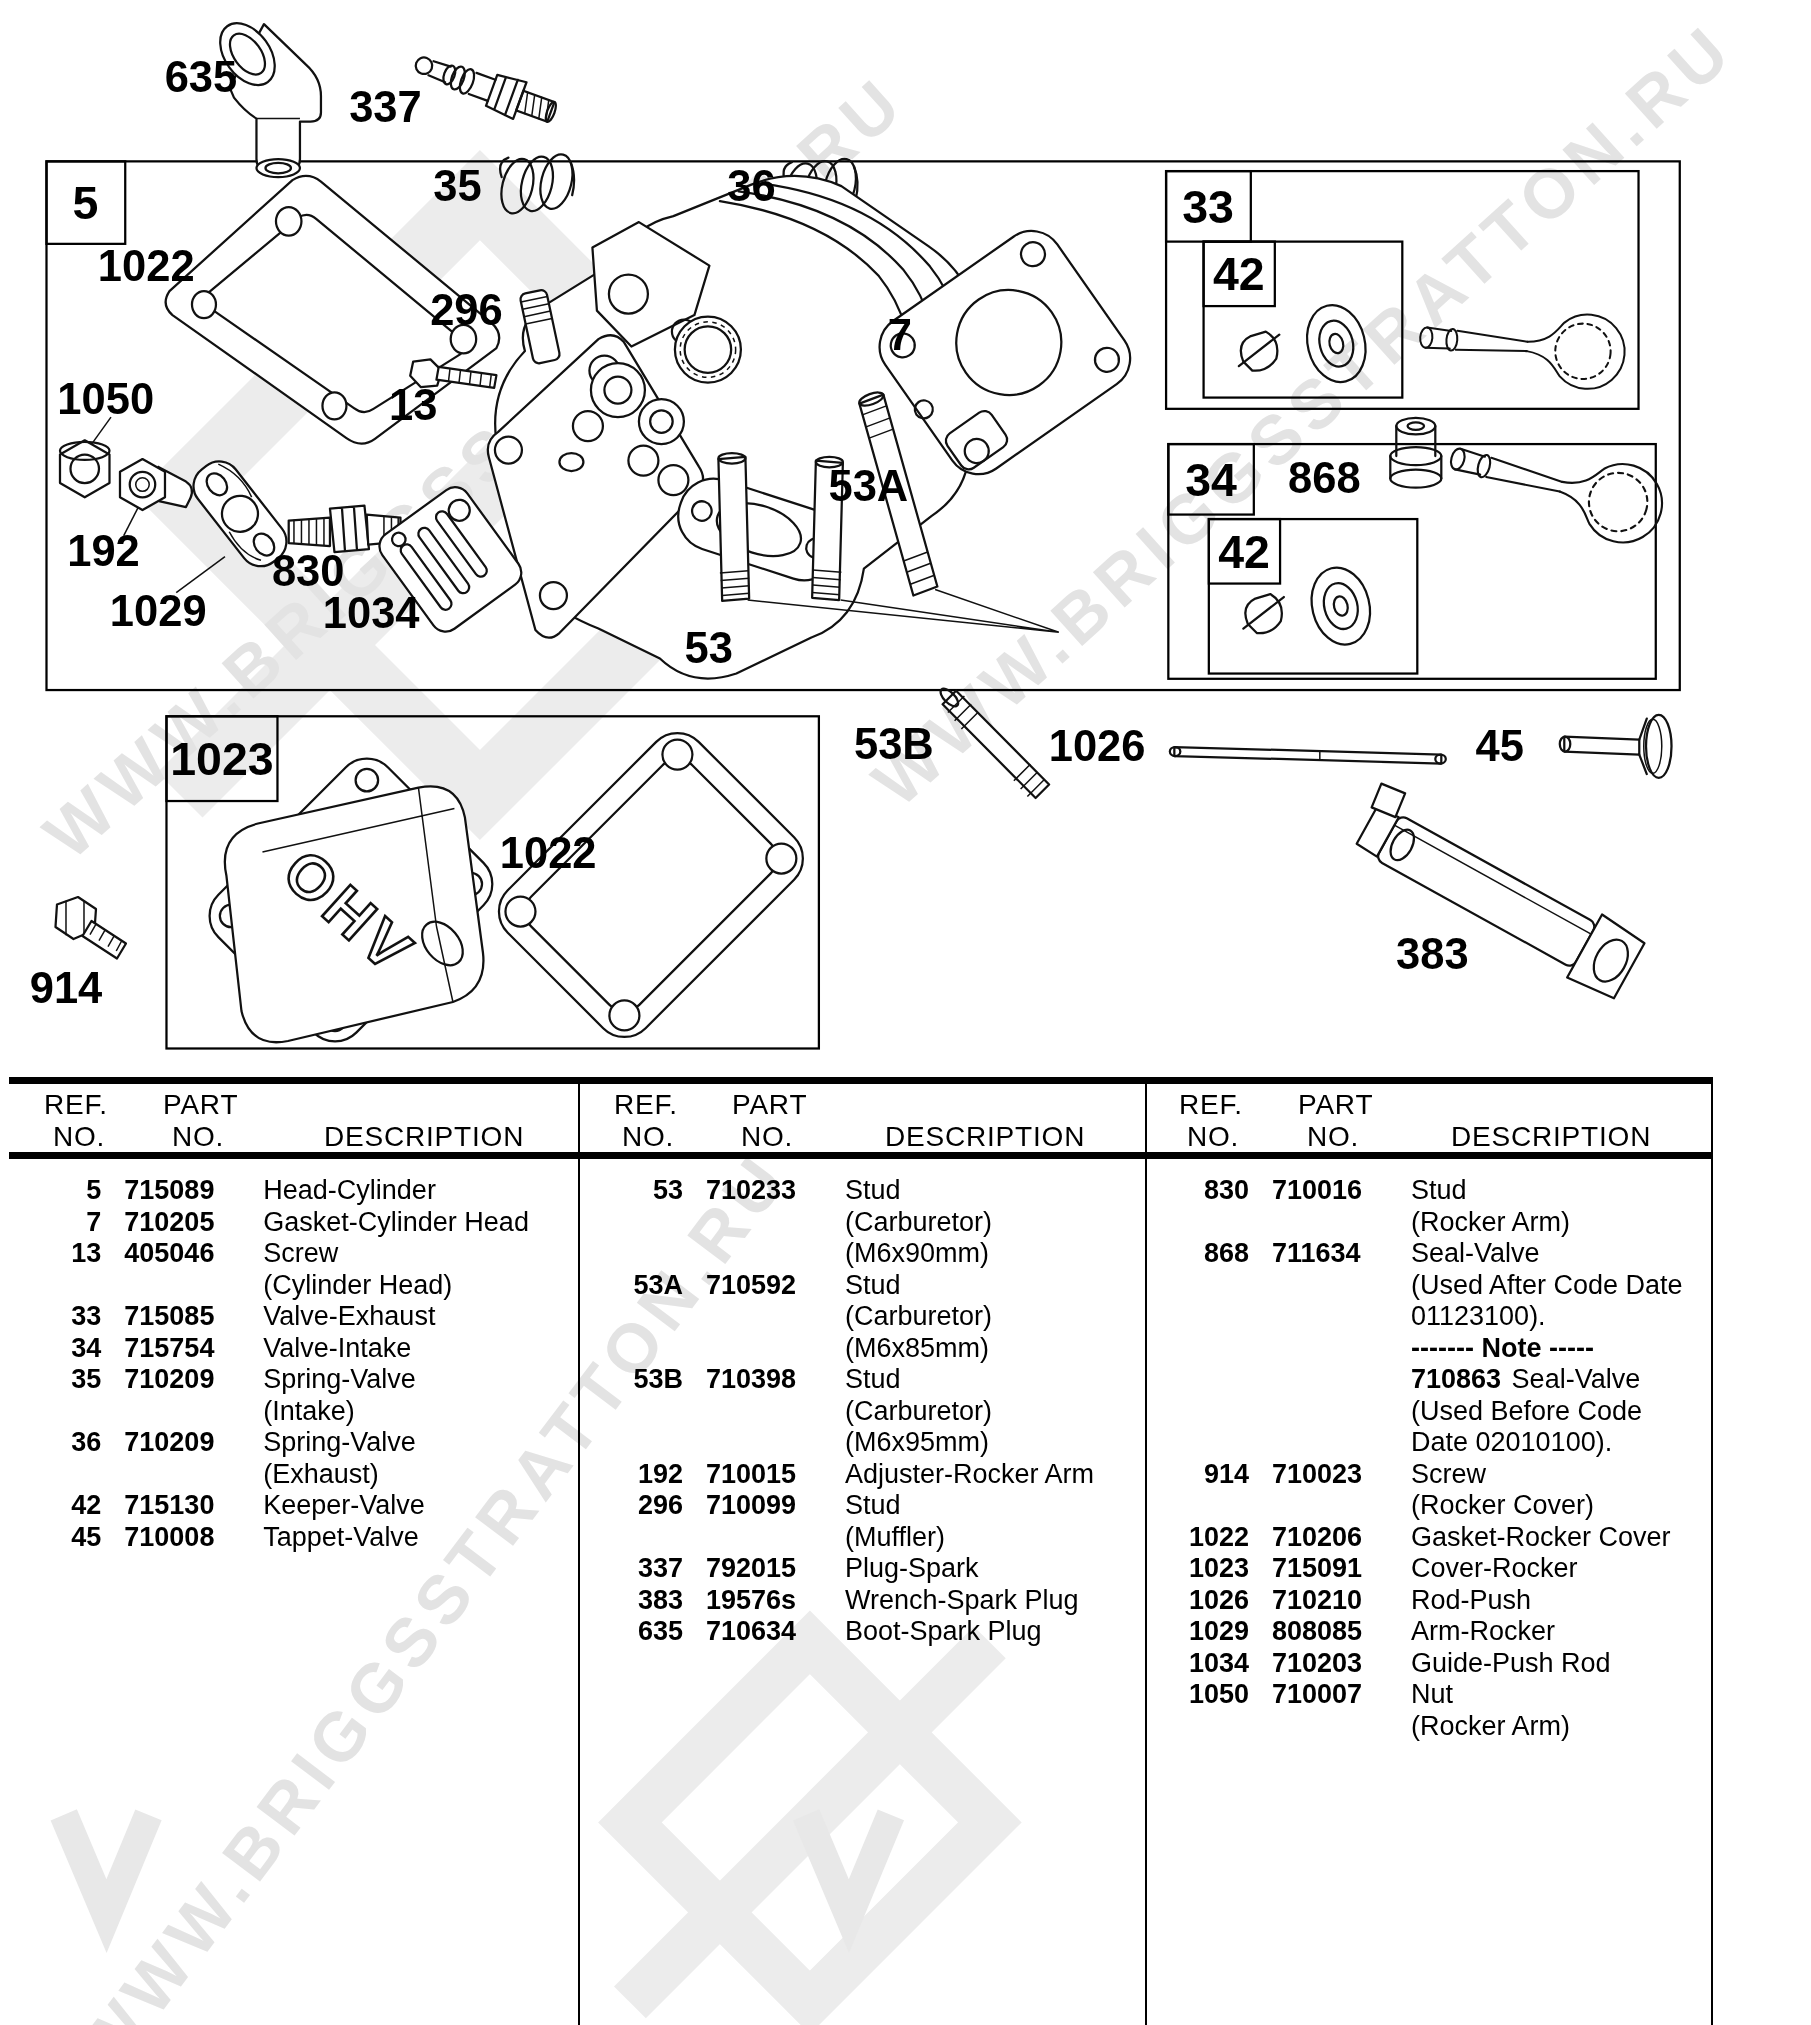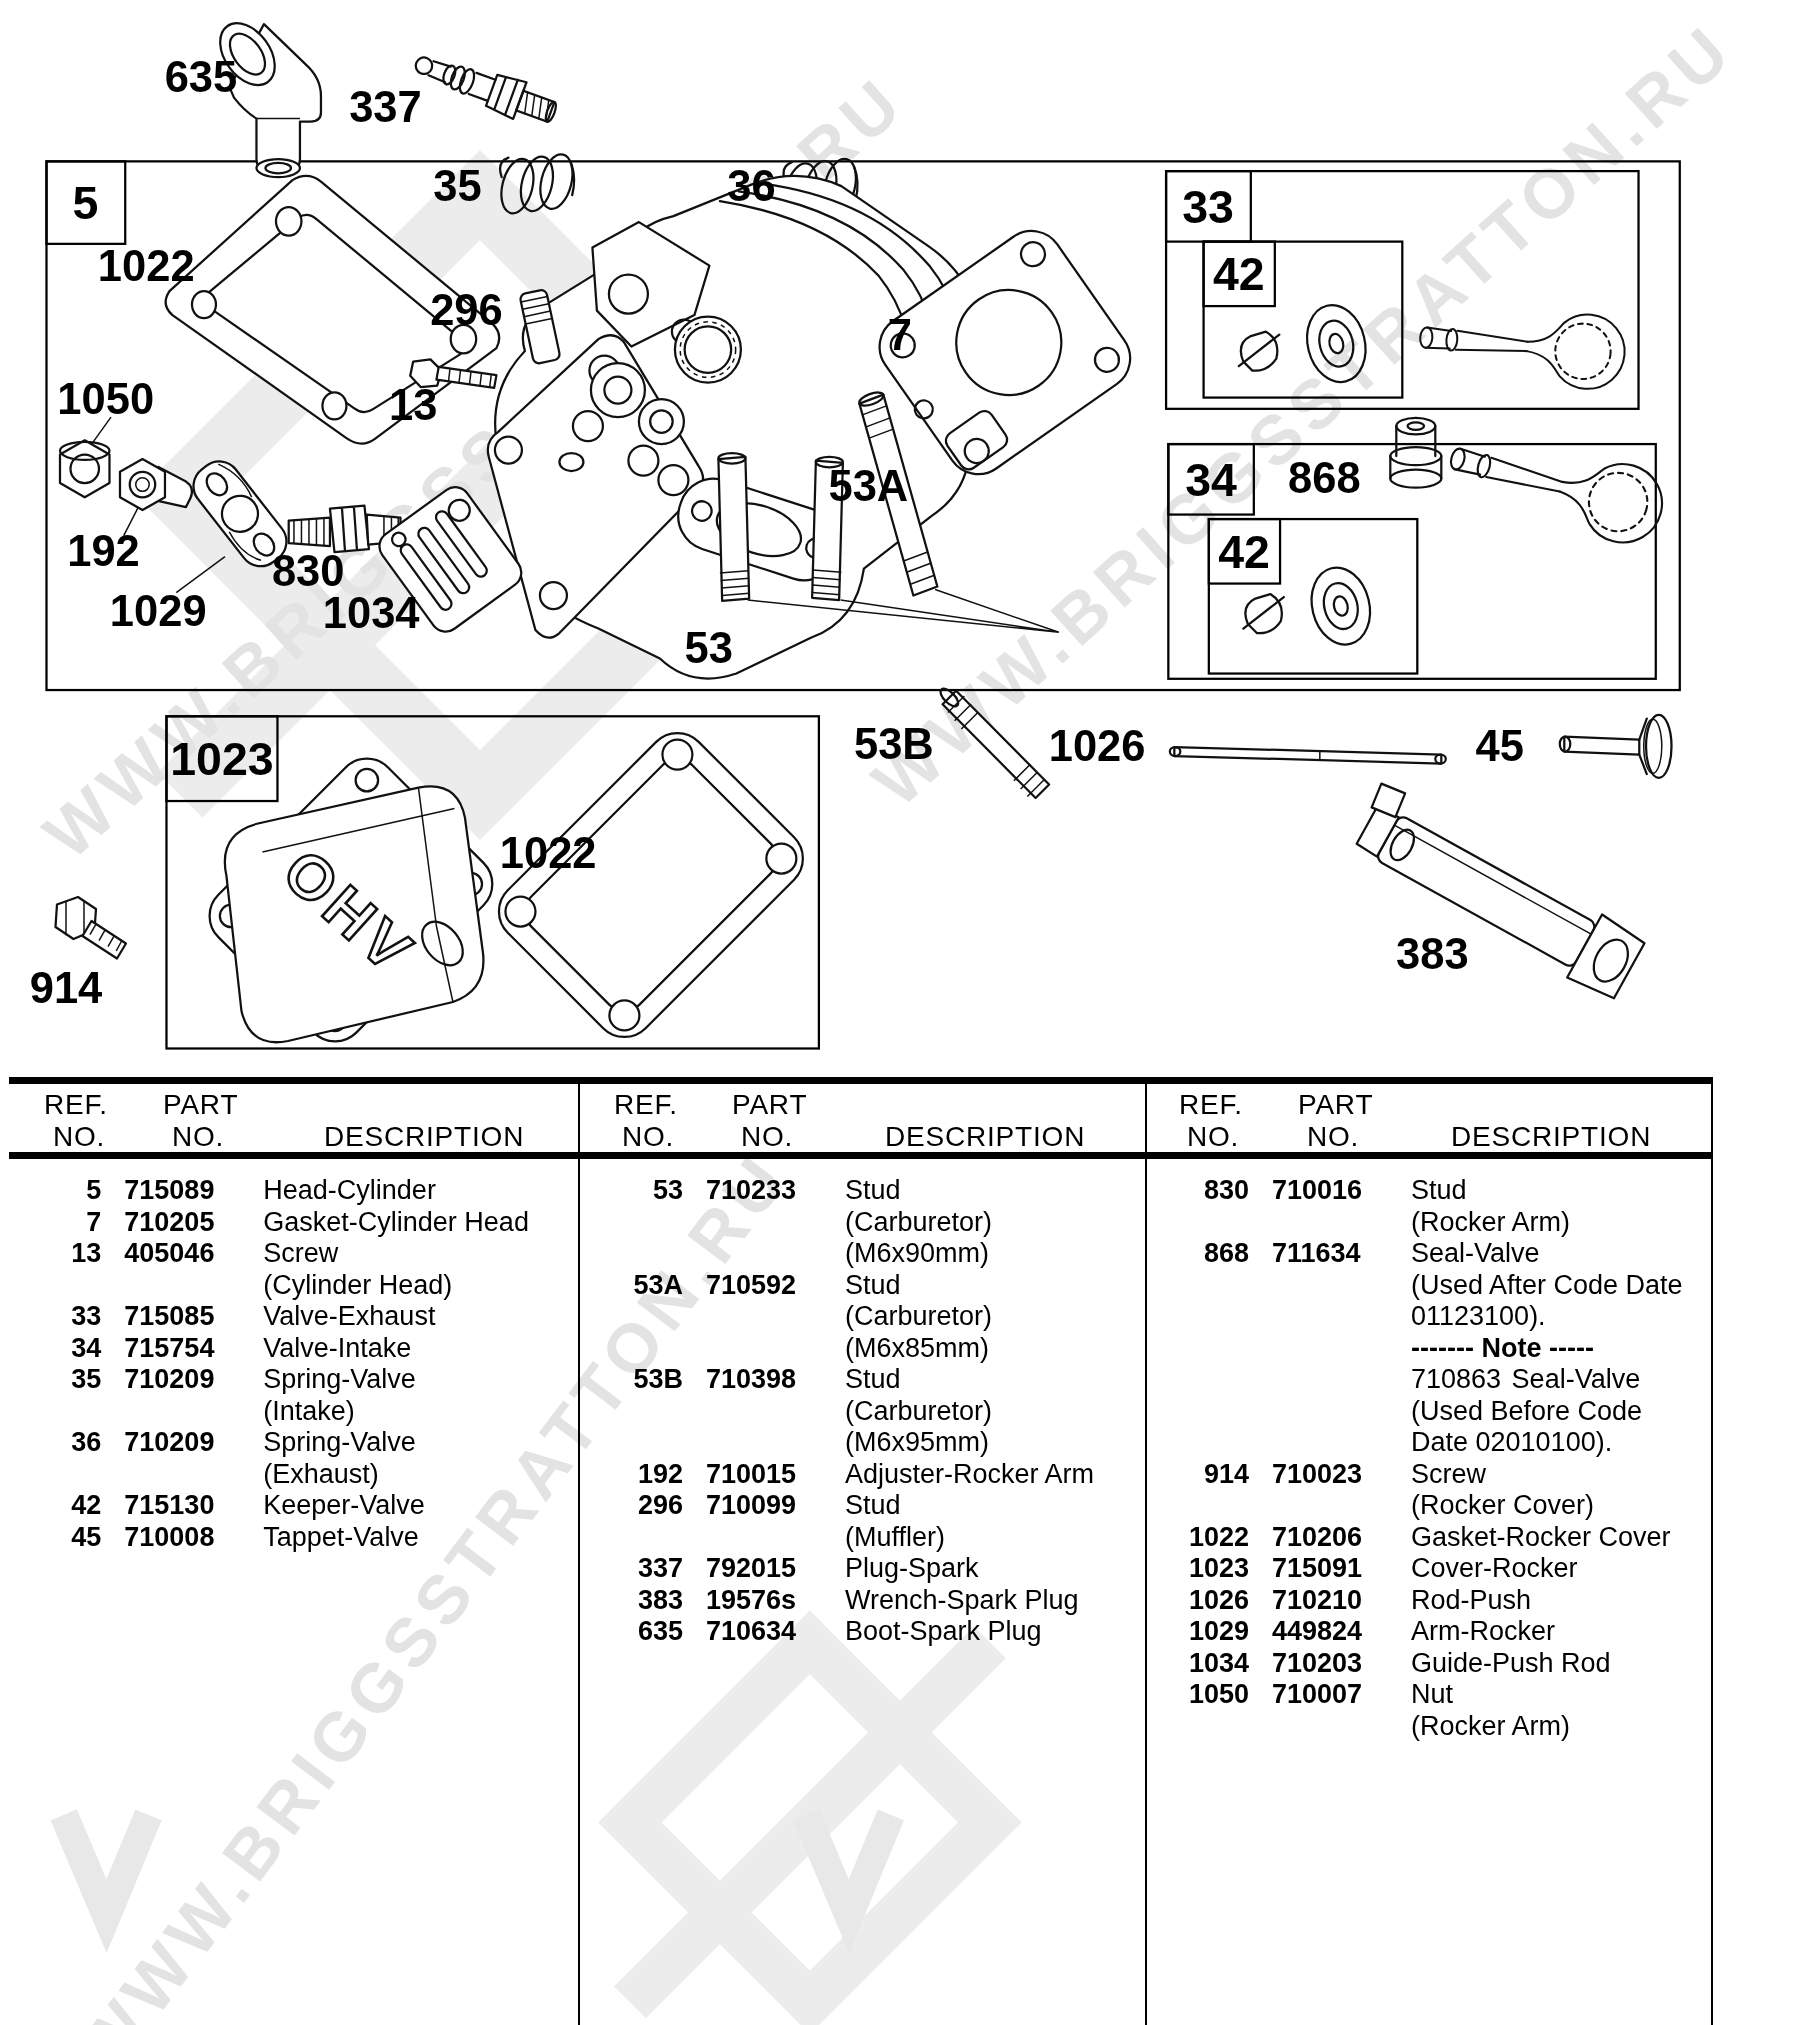--- a/index.html
+++ b/index.html
@@ -18,21 +18,21 @@
   
   .rule{position:absolute;background:#000;}
   .vline{position:absolute;background:#000;width:2.3px;}
   .hcell{position:absolute;font-size:28px;letter-spacing:0.8px;white-space:nowrap;}
   .tcol{position:absolute;top:1175px;}
   .trow{position:relative;height:31.5px;font-size:27px;line-height:31.5px;white-space:nowrap;}
   .tref{position:absolute;left:0;width:90px;text-align:right;font-weight:700;}
   .tpart{position:absolute;left:113px;width:105px;text-align:left;font-weight:700;}
   .tdesc{position:absolute;left:252px;}
   .bold{font-weight:700;}
-  .pnum{font-weight:400;}
+  .pnum{font-weight:700;}
   .sp{margin-left:10.5px;}
 </style>
 </head>
 <body>
 
 <div class="page">
 
 <svg width="1811" height="2025" viewBox="0 0 2415 2700">
   <defs>
     <g id="spring" class="part">
@@ -577,21 +577,21 @@
         <span class="tpart">715091</span>
         <span class="tdesc">Cover-Rocker</span>
       </div>
   <div class="trow">
         <span class="tref">1026</span>
         <span class="tpart">710210</span>
         <span class="tdesc">Rod-Push</span>
       </div>
   <div class="trow">
         <span class="tref">1029</span>
-        <span class="tpart">449824</span>
+        <span class="tpart">808085</span>
         <span class="tdesc">Arm-Rocker</span>
       </div>
   <div class="trow">
         <span class="tref">1034</span>
         <span class="tpart">710203</span>
         <span class="tdesc">Guide-Push Rod</span>
       </div>
   <div class="trow">
         <span class="tref">1050</span>
         <span class="tpart">710007</span>

